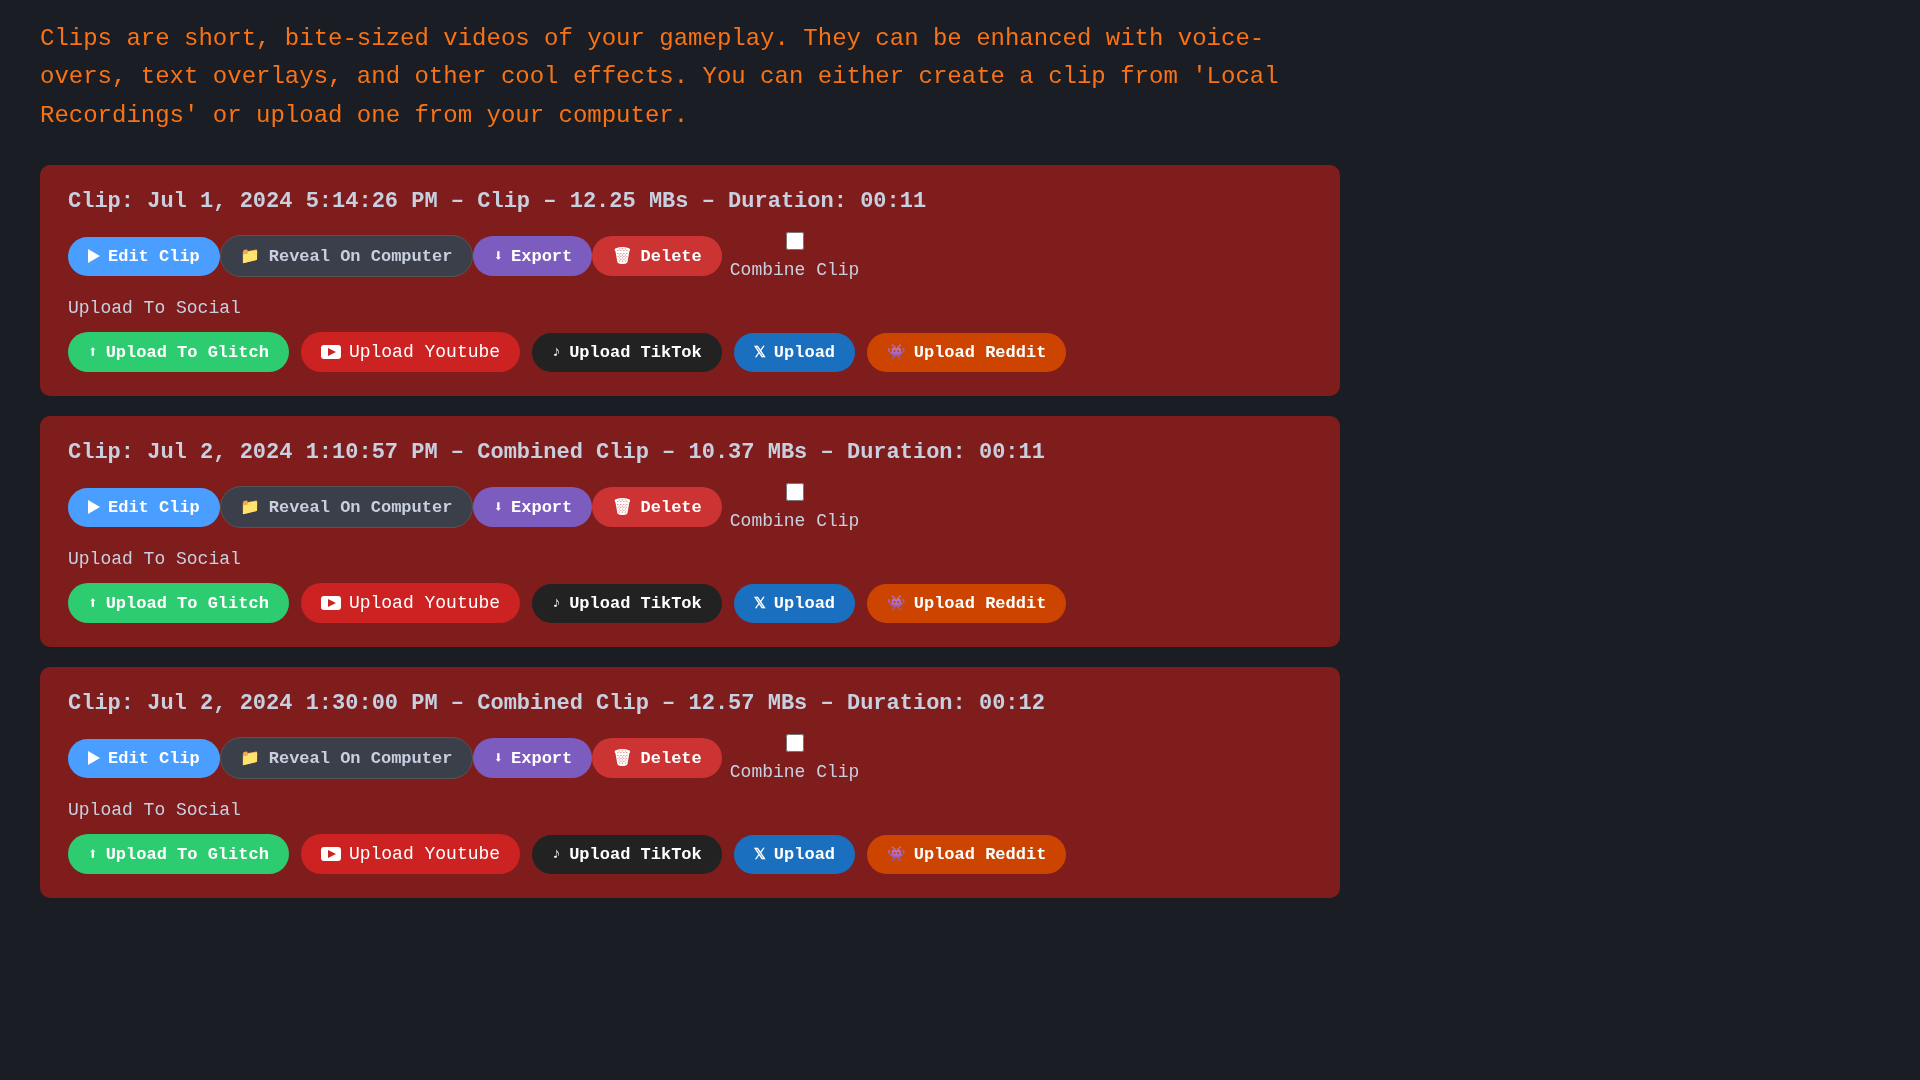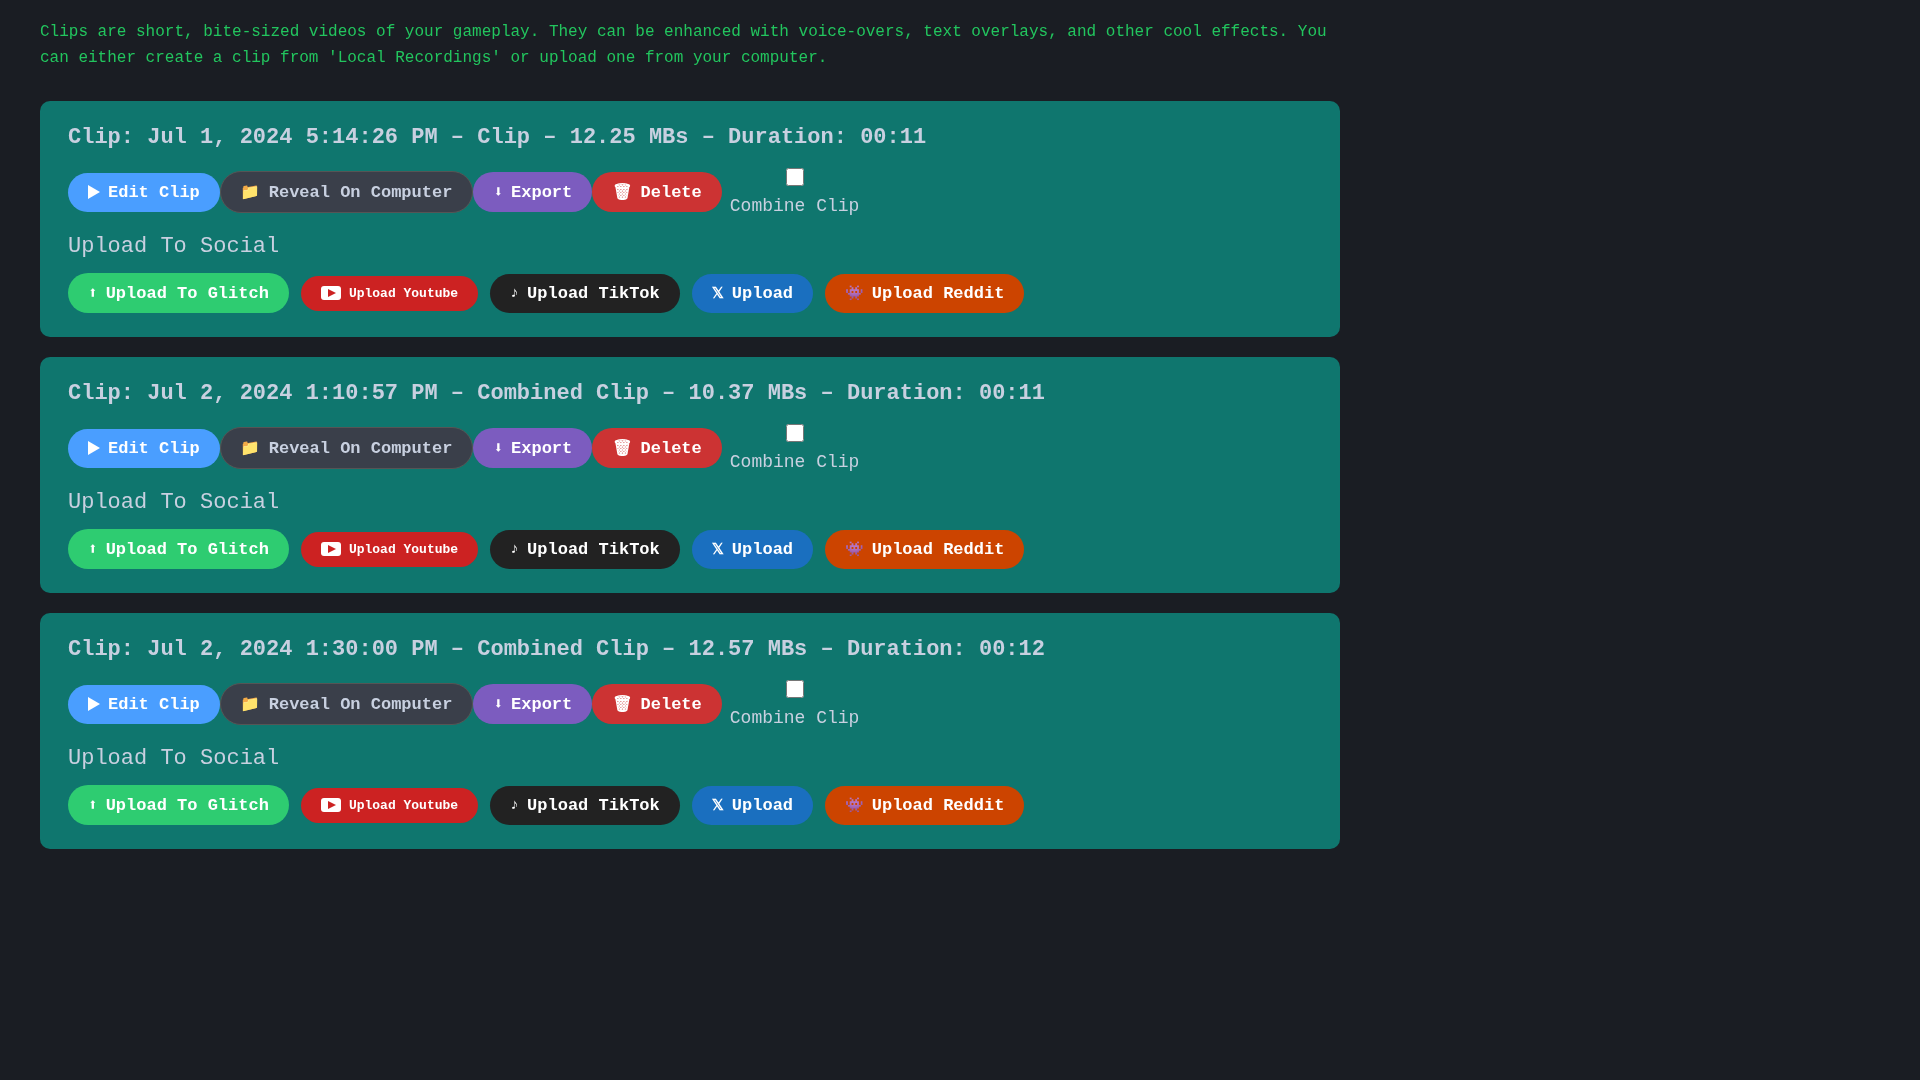--- a/index.html
+++ b/index.html
@@ -12,29 +12,29 @@
       background-color: #1a1d23;
       color: #c8d0e0;
       font-family: 'Courier New', Courier, monospace;
       font-size: 18px;
       padding: 20px 40px;
       width: 1920px;
       min-height: 1080px;
     }
 
     .intro-text {
-      color: #22c55e;
-      font-size: 16px;
+      color: #f97316;
+      font-size: 24px;
       line-height: 1.6;
       margin-bottom: 30px;
       max-width: 1300px;
     }
 
     .clip-card {
-      background-color: #0f766e;
+      background-color: #7f1d1d;
       border-radius: 10px;
       padding: 24px 28px;
       margin-bottom: 20px;
       max-width: 1300px;
     }
 
     .clip-header {
       font-size: 22px;
       font-weight: bold;
       color: #c8d0e0;
@@ -96,21 +96,21 @@
 
     .combine-clip input[type="checkbox"] {
       width: 18px;
       height: 18px;
       cursor: pointer;
       accent-color: #4a9eff;
     }
 
     .upload-section-label {
       color: #c8d0e0;
-      font-size: 22px;
+      font-size: 18px;
       margin-bottom: 14px;
     }
 
     .upload-row {
       display: flex;
       flex-wrap: wrap;
       gap: 12px;
       align-items: center;
     }
 
@@ -127,22 +127,22 @@
       align-items: center;
       gap: 8px;
       font-family: 'Courier New', Courier, monospace;
     }
 
     .btn-youtube {
       background-color: #cc2222;
       color: #fff;
       border-radius: 25px;
       padding: 10px 20px;
-      font-size: 13px;
-      font-weight: bold;
+      font-size: 18px;
+      font-weight: normal;
       border: none;
       cursor: pointer;
       display: inline-flex;
       align-items: center;
       gap: 8px;
       font-family: 'Courier New', Courier, monospace;
     }
 
     .btn-tiktok {
       background-color: #222;

